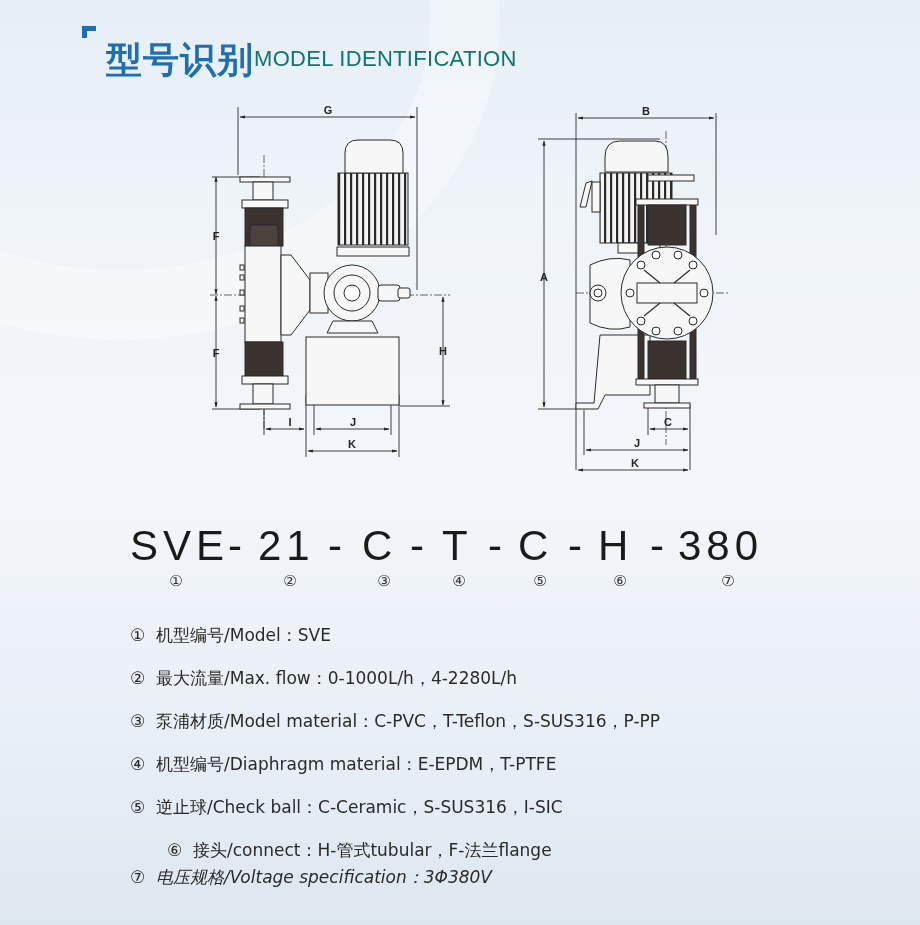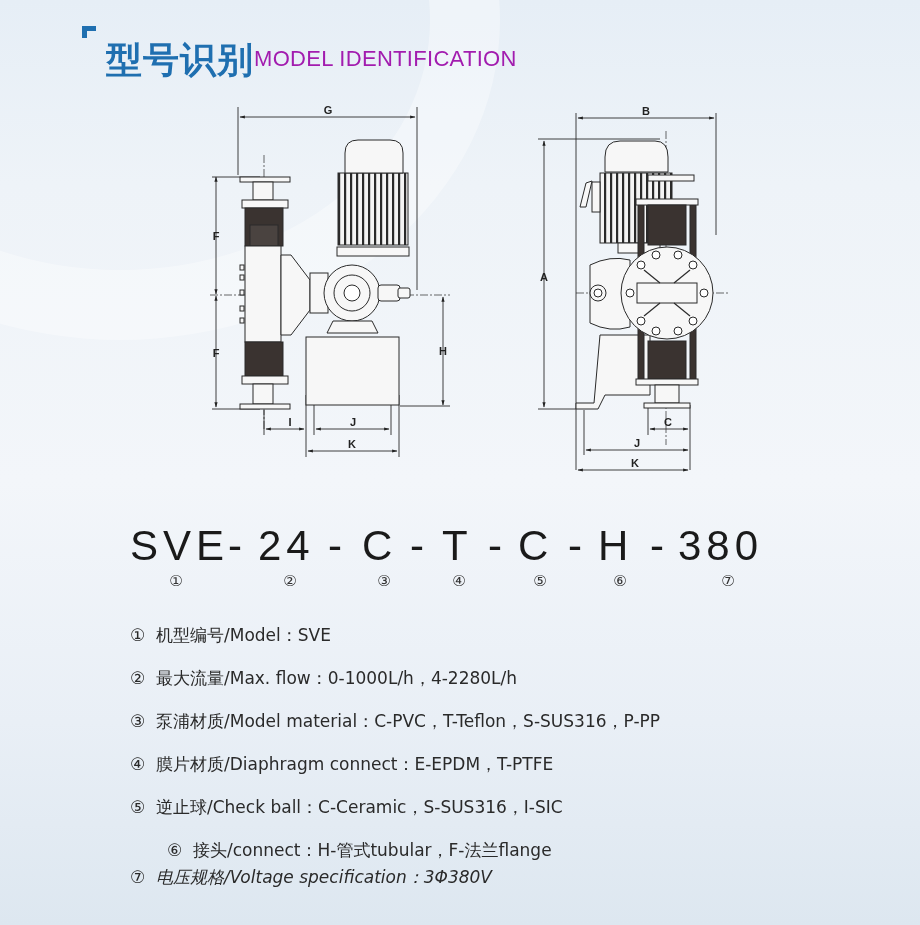--- a/index.html
+++ b/index.html
@@ -16,21 +16,21 @@
   .header { position: absolute; left: 82px; top: 24px; height: 60px; }
   .corner-mark {
     position: absolute; left: 0; top: 2px; width: 14px; height: 12px;
     border-top: 5px solid #1f6fb0; border-left: 5px solid #1f6fb0; box-sizing: border-box;
   }
   .title-cn {
     position: absolute; left: 24px; top: 12px; font-size: 36px; font-weight: bold;
     color: #1f6fb0; letter-spacing: 1px; white-space: nowrap;
   }
   .title-en {
-    position: absolute; left: 172px; top: 22px; font-size: 22px; color: #a21caf;
+    position: absolute; left: 172px; top: 22px; font-size: 22px; color: #0f766e;
     font-family: "Liberation Sans", sans-serif; white-space: nowrap; letter-spacing: 0.3px;
   }
   .drawing { position: absolute; }
   .code-row {
     position: absolute; left: 130px; top: 522px; width: 650px; height: 50px;
     font-family: "Liberation Sans", sans-serif; font-size: 42px; color: #1a1a1a;
     letter-spacing: 5px;
   }
   .code-seg { position: absolute; top: 0; white-space: nowrap; }
   .num-row { position: absolute; top: 572px; left: 0; width: 920px; height: 22px; }
@@ -221,21 +221,21 @@
     <text x="24" y="186">A</text>
     <text x="148" y="331">C</text>
     <text x="117" y="352">J</text>
     <text x="115" y="372">K</text>
   </g>
 </svg>
 
 <div class="code-row">
   <span class="code-seg" style="left:0px;">SVE</span>
   <span class="code-seg" style="left:98px;">-</span>
-  <span class="code-seg" style="left:128px;">24</span>
+  <span class="code-seg" style="left:128px;">21</span>
   <span class="code-seg" style="left:198px;">-</span>
   <span class="code-seg" style="left:232px;">C</span>
   <span class="code-seg" style="left:280px;">-</span>
   <span class="code-seg" style="left:312px;">T</span>
   <span class="code-seg" style="left:358px;">-</span>
   <span class="code-seg" style="left:388px;">C</span>
   <span class="code-seg" style="left:438px;">-</span>
   <span class="code-seg" style="left:468px;">H</span>
   <span class="code-seg" style="left:520px;">-</span>
   <span class="code-seg" style="left:548px;">380</span>
@@ -255,21 +255,21 @@
   <div class="spec" style="top:0px;">
     <span class="idx">①</span><span>机型编号/Model：SVE</span>
   </div>
   <div class="spec" style="top:43px;">
     <span class="idx">②</span><span>最大流量/Max. flow：0-1000L/h，4-2280L/h</span>
   </div>
   <div class="spec" style="top:86px;">
     <span class="idx">③</span><span>泵浦材质/Model material：C-PVC，T-Teflon，S-SUS316，P-PP</span>
   </div>
   <div class="spec" style="top:129px;">
-    <span class="idx">④</span><span>膜片材质/Diaphragm connect：E-EPDM，T-PTFE</span>
+    <span class="idx">④</span><span>机型编号/Diaphragm material：E-EPDM，T-PTFE</span>
   </div>
   <div class="spec" style="top:172px;">
     <span class="idx">⑤</span><span>逆止球/Check ball：C-Ceramic，S-SUS316，I-SIC</span>
   </div>
   <div class="spec" style="top:215px;margin-left:37px;">
     <span class="idx">⑥</span><span>接头/connect：H-管式tubular，F-法兰flange</span>
   </div>
   <div class="spec" style="top:242px;font-style:italic;">
     <span class="idx">⑦</span><span>电压规格/Voltage specification：3Φ380V</span>
   </div>

